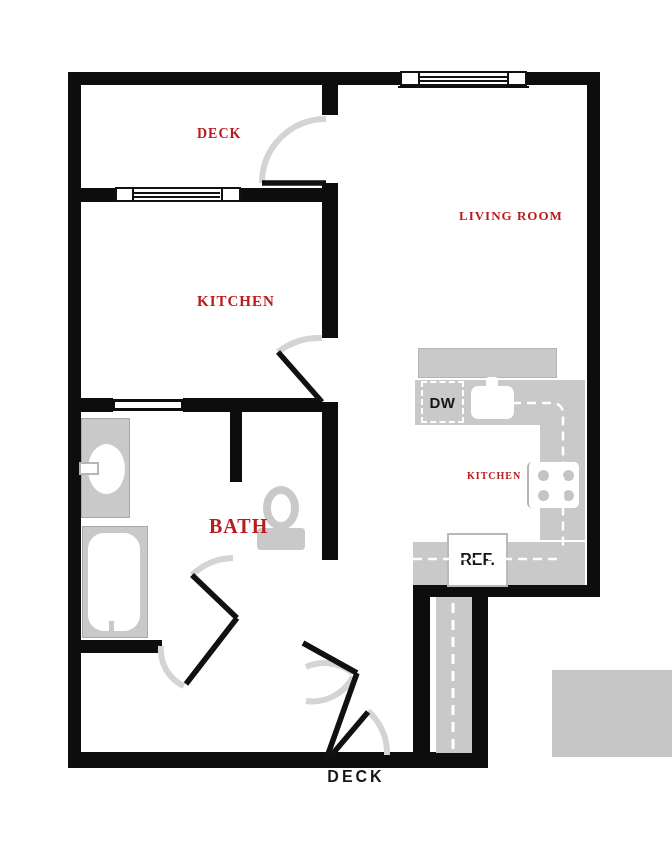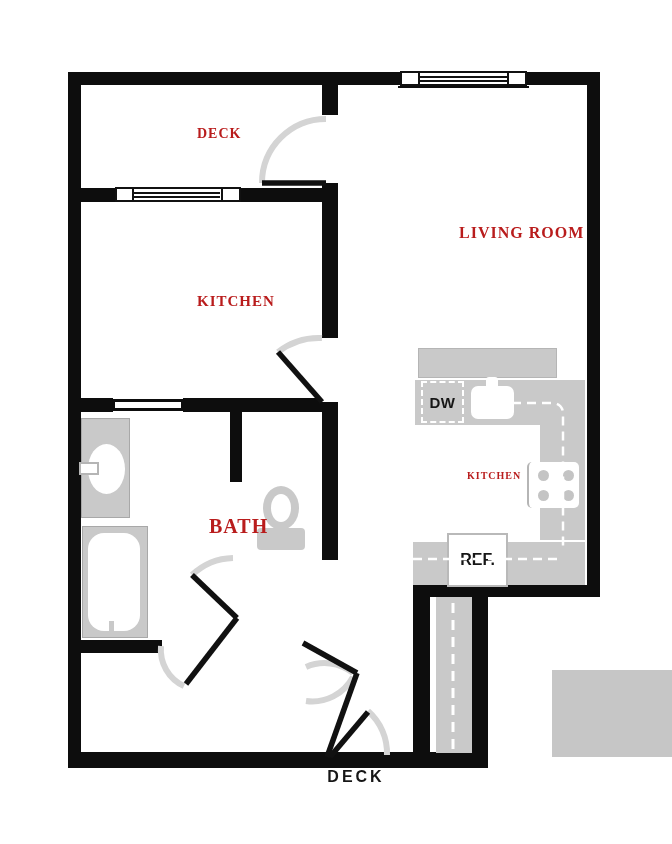--- a/index.html
+++ b/index.html
@@ -131,19 +131,19 @@
 
     <g stroke="#ffffff" stroke-width="2.5" fill="none" stroke-dasharray="9,6">
       <path d="M512,403 L553,403 A10,10 0 0 1 563,413 L563,549"></path>
       <path d="M413,559 L558,559"></path>
     </g>
     <path d="M453,603 L453,750" stroke="#ffffff" stroke-width="3" fill="none" stroke-dasharray="10,7"></path>
   </svg>
 
   <div class="room-label" style="left:154px;top:126px;font-size:14px;">DECK</div>
   <div class="room-label" style="left:154px;top:293px;font-size:15px;">KITCHEN</div>
-  <div class="room-label" style="left:416px;top:224px;font-size:16px;">LIVING ROOM</div>
+  <div class="room-label" style="left:416px;top:208px;font-size:13px;">LIVING ROOM</div>
   <div class="room-label" style="left:424px;top:470px;font-size:10px;">KITCHEN</div>
   <div class="room-label" style="left:166px;top:515px;font-size:20px;">BATH</div>
 
   <div class="abs appliance-label" style="left:316px;top:768px;width:80px;text-align:center;font-size:16px;letter-spacing:3px;">DECK</div>
 
 </div>
 
 </body></html>

